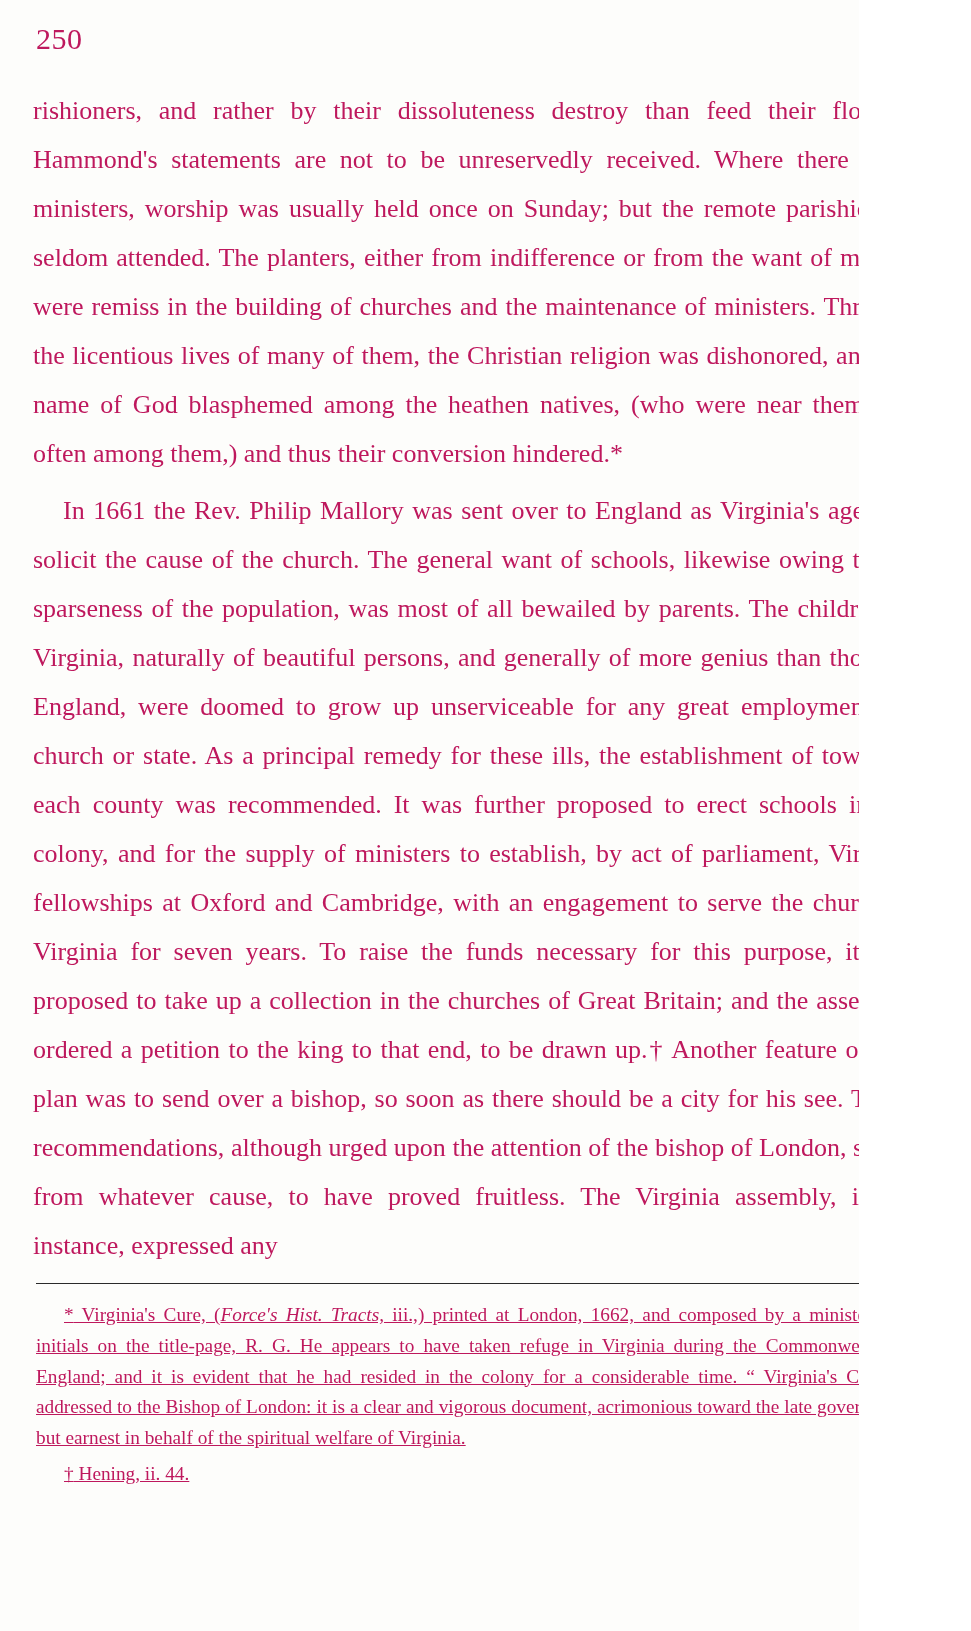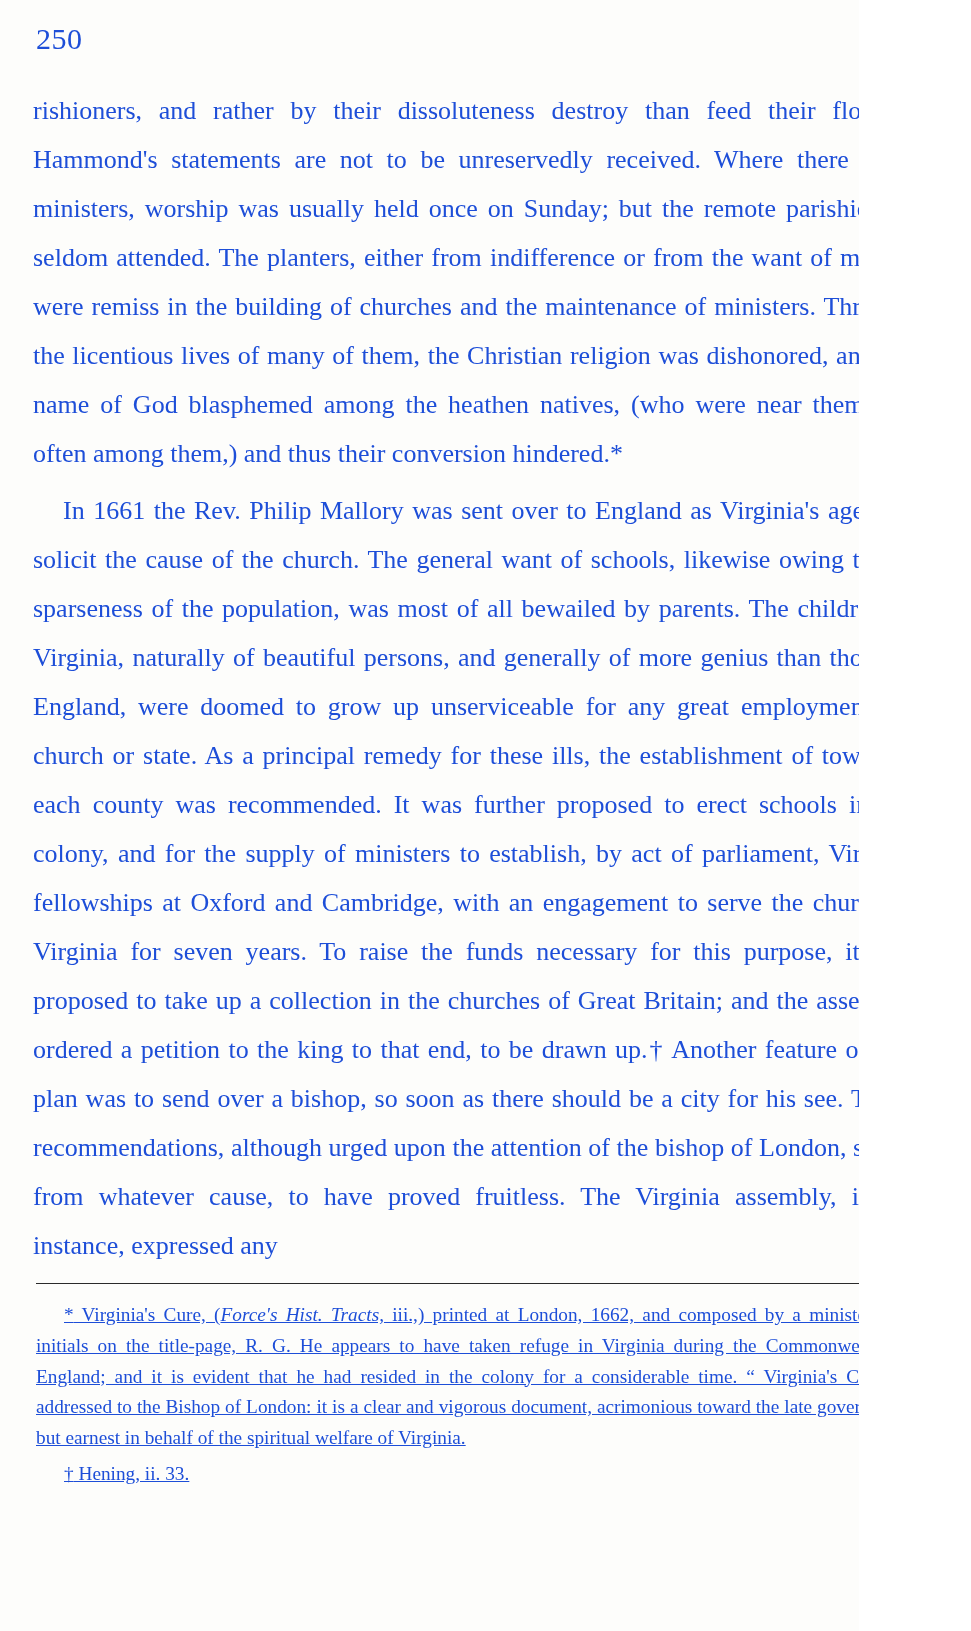--- a/index.html
+++ b/index.html
@@ -6,21 +6,21 @@
     margin: 0;
     padding: 0;
     background: #ffffff;
   }
   .page {
     position: relative;
     width: 859px;
     height: 1631px;
     background: #fdfdfb;
     font-family: "Liberation Serif", serif;
-    color: #1d4ed8;
+    color: #be185d;
     box-sizing: border-box;
     overflow: hidden;
   }
   .header {
     position: absolute;
     top: 22px;
     left: 0;
     width: 971px;
     height: 40px;
   }
@@ -104,16 +104,16 @@
 
   <div class="body-text">
     <p class="para">rishioners, and rather by their dissoluteness destroy than feed their flocks."    Hammond's statements are not to be unreservedly received.    Where there were ministers, worship was usually held once on Sunday; but the remote parishioners seldom attended. The planters, either from indifference or from the want of means, were remiss in the building of churches and the maintenance of ministers.    Through the licentious lives of many of them, the Christian religion was dishonored, and the name of God blasphemed among the heathen natives, (who were near them and often among them,) and thus their conversion hindered.*</p>
     <p class="para indent">In 1661 the Rev. Philip Mallory was sent over to England as Virginia's agent to solicit the cause of the church.    The general want of schools, likewise owing to the sparseness of the population, was most of all bewailed by parents.    The children of Virginia, naturally of beautiful persons, and generally of more genius than those in England, were doomed to grow up unserviceable for any great employments in church or state.    As a principal remedy for these ills, the establishment of towns in each county was recommended.    It was further proposed to erect schools in the colony, and for the supply of ministers to establish, by act of parliament, Virginia fellowships at Oxford and Cambridge, with an engagement to serve the church in Virginia for seven years.    To raise the funds necessary for this purpose, it was proposed to take up a collection in the churches of Great Britain; and the assembly ordered a petition to the king to that end, to be drawn up.†    Another feature of this plan was to send over a bishop, so soon as there should be a city for his see. These recommendations, although urged upon the attention of the bishop of London, seem, from whatever cause, to have proved fruitless.    The Virginia assembly, in no instance, expressed any</p>
   </div>
 
   <div class="rule"></div>
 
   <div class="footnotes">
     <p class="fn first"><span>*</span><span> Virginia's Cure, (</span><i>Force's Hist. Tracts,</i><span> iii.,) printed at London, 1662, and composed by a minister.    The initials on the title-page, R. G.    He appears to have taken refuge in Virginia during the Commonwealth of England; and it is evident that he had resided in the colony for a considerable time.   “ Virginia's Cure” is addressed to the Bishop of London: it is a clear and vigorous document, acrimonious toward the late government, but earnest in behalf of the spiritual welfare of Virginia.</span></p>
-    <p class="fn second"><span>†</span><span> Hening, ii. 33.</span></p>
+    <p class="fn second"><span>†</span><span> Hening, ii. 44.</span></p>
   </div>
 
 </div>
 
 </body></html>

